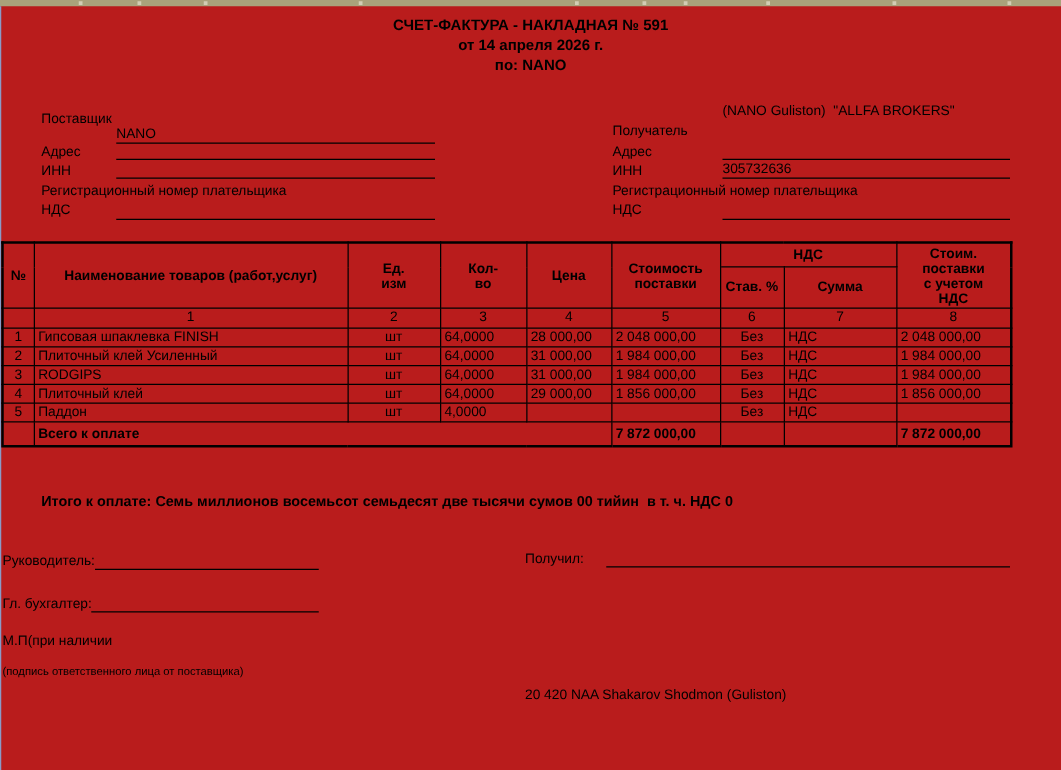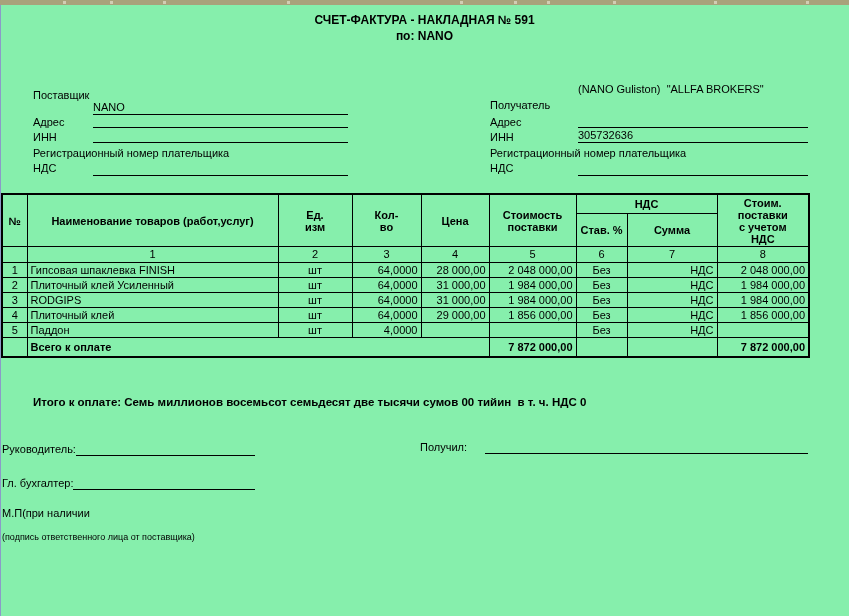--- a/index.html
+++ b/index.html
@@ -1,17 +1,17 @@
 <!DOCTYPE html>
 <html><head>
 <meta charset="utf-8">
 <style>
   html,body{margin:0;padding:0;background:#fff;}
   .page{
-    position:relative;width:849px;height:616px;background:#86efac;
+    position:relative;width:849px;height:616px;background:#b91c1c;
     font-family:"Liberation Sans",sans-serif;color:#000;overflow:hidden;
   }
   .top-band{position:absolute;left:0;top:0;width:849px;height:5px;background:#a9a27b;}
   .notch{position:absolute;top:1px;width:3px;height:3px;background:#d2cdb4;}
   .left-line{position:absolute;left:0;top:5px;width:1px;height:611px;background:#8b9ac8;}
 
   .title-block{position:absolute;left:0;top:12px;width:849px;text-align:center;
     font-weight:bold;font-size:12px;line-height:16px;}
 
   .abs{position:absolute;}
@@ -19,21 +19,21 @@
   .uline{border-bottom:1px solid #000;}
   .fieldval{font-size:11px;line-height:13px;}
 
   table.inv{position:absolute;left:1px;top:193px;border-collapse:collapse;table-layout:fixed;
     font-size:11px;}
   table.inv td,table.inv th{border:1px solid #000;padding:0 3px;overflow:hidden;}
   table.inv th{font-weight:bold;text-align:center;vertical-align:middle;white-space:pre-line;line-height:12px;}
   table.inv{border:2px solid #000;}
   tr.colnums td{text-align:center;height:15px;line-height:13px;padding:0;}
   tr.datarow td{height:14px;line-height:13px;white-space:nowrap;}
-  td.rt{text-align:right;margin-left:47px;}
+  td.rt{text-align:left;margin-left:47px;}
   td.ct{text-align:center;}
   tr.totalrow td{height:18px;font-weight:bold;line-height:15px;white-space:nowrap;}
   th.vatgroup{border-bottom:2px solid #000;border-left:2px solid #000;border-right:2px solid #000;height:18px;}
   th.vatl{border-left:2px solid #000;}
   th.vatr{border-right:2px solid #000;}
   table.inv tr.lastline td{border-bottom:2px solid #000;}
 
   .itogo{position:absolute;left:33px;top:396px;font-weight:bold;font-size:11.5px;white-space:pre;}
   .sig{position:absolute;display:flex;font-size:11px;line-height:13px;white-space:pre;}
   .sig .uline{display:inline-block;height:12px;}
@@ -53,20 +53,21 @@
       <div class="notch" style="left:514px"></div>
     <div class="notch" style="left:547px"></div>
       <div class="notch" style="left:613px"></div>
     <div class="notch" style="left:714px"></div>
       <div class="notch" style="left:806px"></div>
   </div>
   <div class="left-line"></div>
 
   <div class="title-block">
     <div>СЧЕТ-ФАКТУРА - НАКЛАДНАЯ № 591</div>
+    <div>от 14 апреля 2026 г.</div>
     <div>по: NANO</div>
   </div>
 
   <div class="abs lbl" style="left:33px;top:89px">Поставщик</div>
   <div class="abs fieldval uline" style="left:93px;top:101px;width:255px;height:13px">NANO</div>
   <div class="abs lbl" style="left:33px;top:116px">Адрес</div>
   <div class="abs fieldval uline" style="left:93px;top:114px;width:255px;height:13px"></div>
   <div class="abs lbl" style="left:33px;top:131px">ИНН</div>
   <div class="abs fieldval uline" style="left:93px;top:129px;width:255px;height:13px"></div>
   <div class="abs lbl" style="left:33px;top:147px">Регистрационный номер плательщика</div>
@@ -207,14 +208,15 @@
 
   <div class="sig" style="left:2px;top:477px;width:253px">
     <span>Гл. бухгалтер:</span>
     <span class="uline" style="flex:1"></span>
   </div>
 
   <div class="abs lbl" style="left:2px;top:507px">М.П(при наличии</div>
 
   <div class="abs small" style="left:2px;top:532px">(подпись ответственного лица от поставщика)</div>
 
+  <div class="abs lbl" style="left:420px;top:550px">20 420 NAA Shakarov Shodmon (Guliston)</div>
 
 </div>
 
 </body></html>

